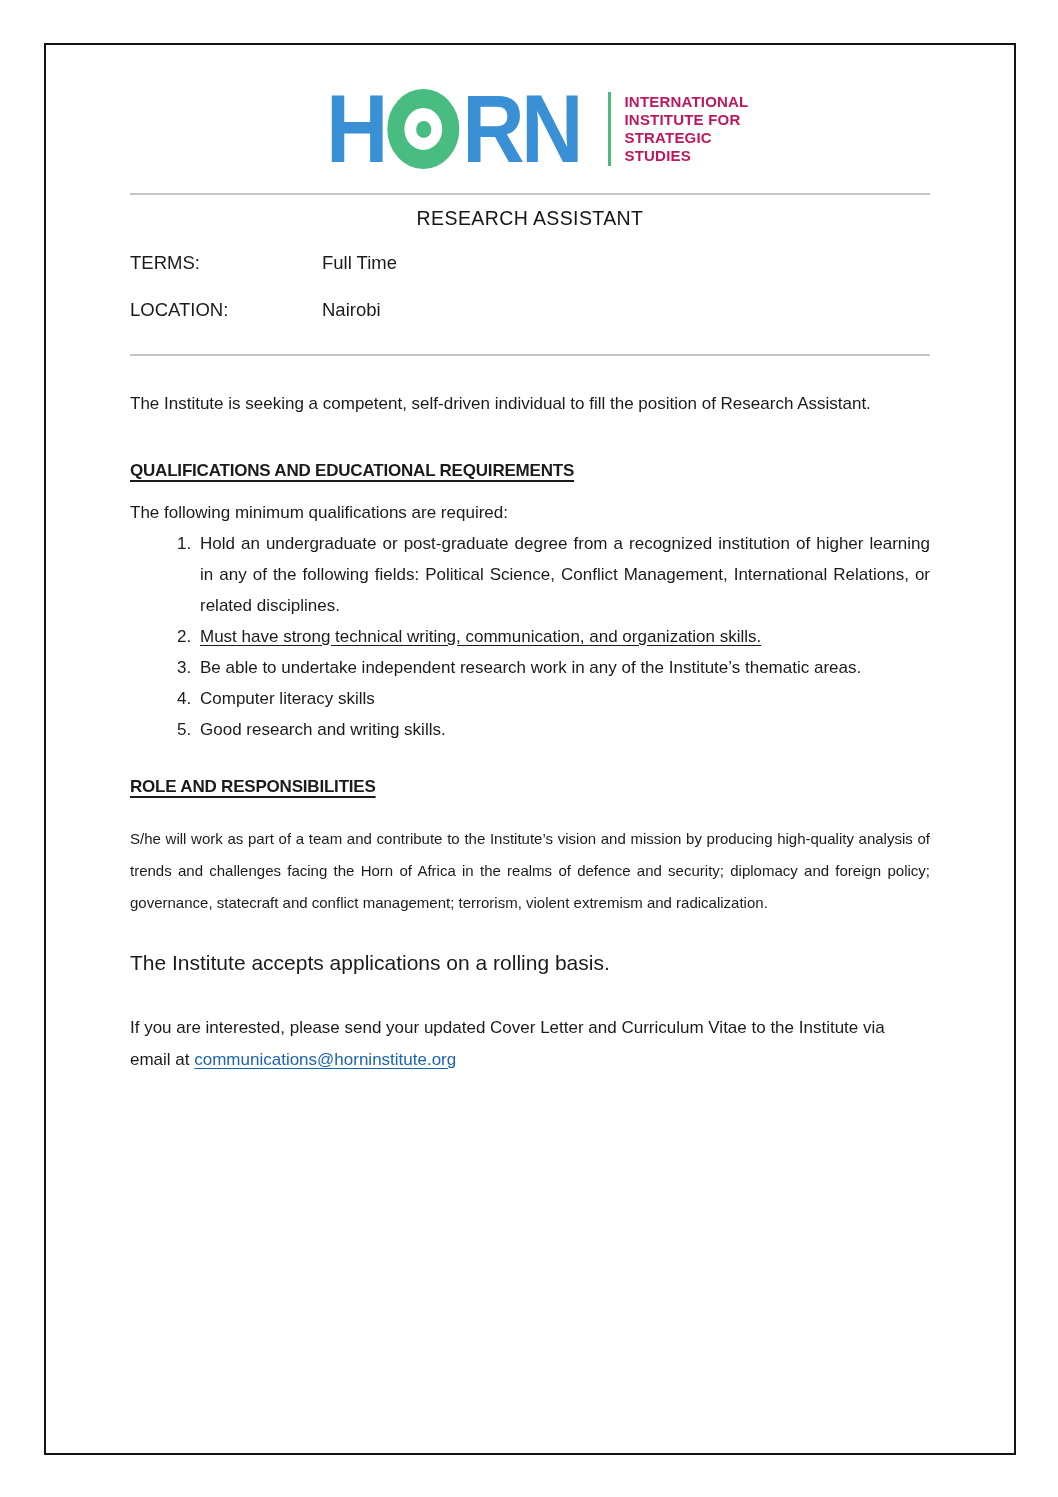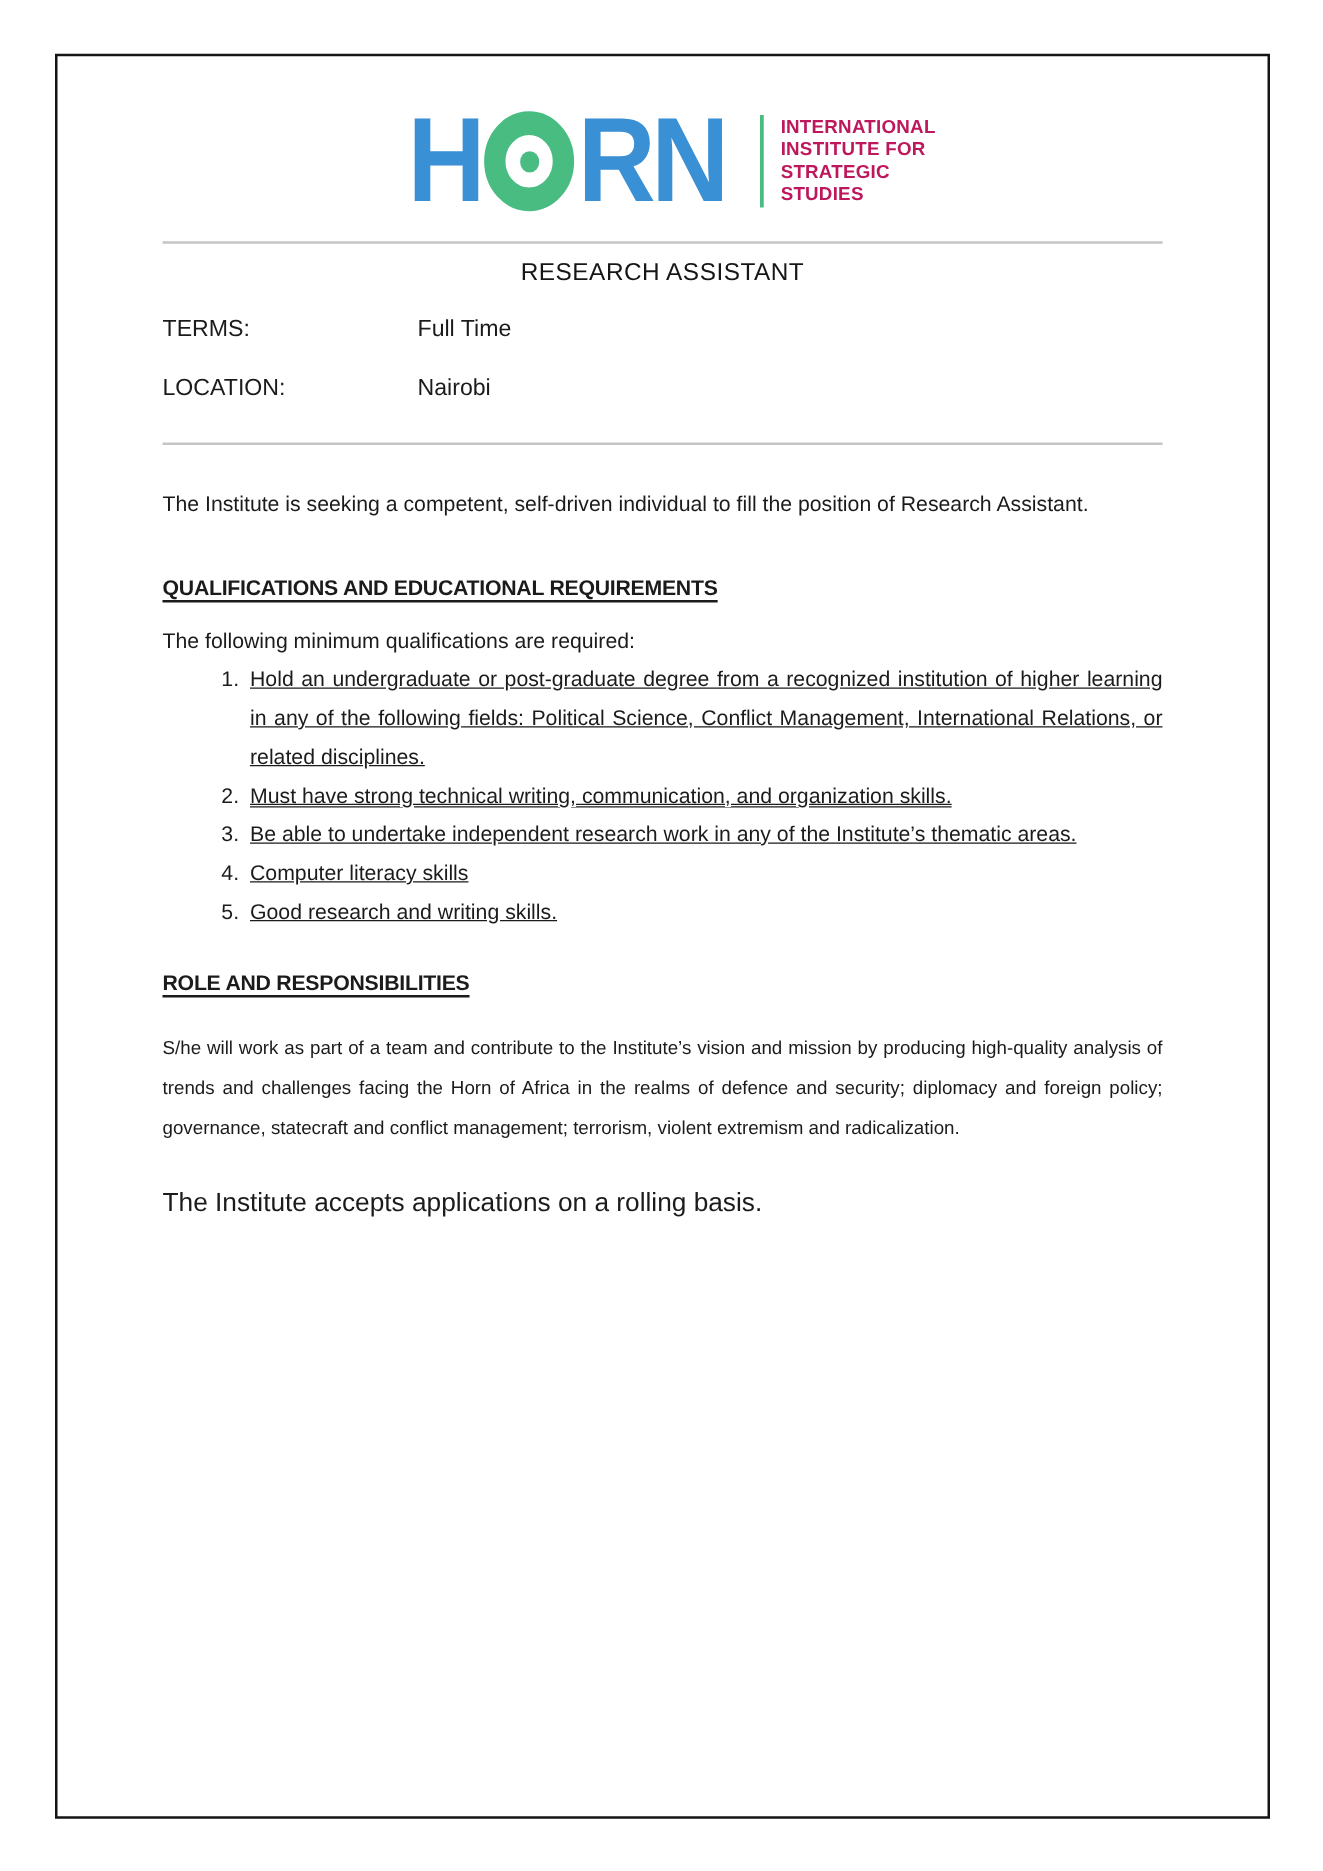--- a/index.html
+++ b/index.html
@@ -70,21 +70,21 @@
   .divider-1 { margin-top: 20px; }
   .divider-2 { margin-top: 33px; }
   .doc-title {
     margin-top: 12px;
     text-align: center;
     font-size: 19.5px;
     letter-spacing: 0.4px;
     color: #161616;
   }
   .meta { margin-top: 22px; font-size: 18.5px; }
-  .meta-row { display: flex; margin-bottom: 25px; gap: 12px; }
+  .meta-row { display: flex; margin-bottom: 25px; }
   .meta-label { width: 192px; flex: 0 0 auto; }
 
   
   .intro {
     margin-top: 26px;
     font-size: 17px;
     line-height: 43px;
   }
   .section-heading {
     font-weight: bold;
@@ -96,21 +96,20 @@
   }
   .heading-qual { margin-top: 36px; }
   .heading-role { margin-top: 32px; }
   .lead { margin-top: 16px; font-size: 17px; line-height: 31px; }
   .lead-role { margin-top: 6px; }
   ol.qual-list {
     list-style: decimal;
     padding-left: 66px;
     font-size: 17px;
     line-height: 31px;
-    text-decoration: underline;
   }
   ol.qual-list li { padding-left: 4px; text-align: justify; }
   ol.qual-list li.underlined {
     text-decoration: underline;
     text-underline-offset: 3px;
   }
   .body-par {
     margin-top: 26px;
     font-size: 15px;
     line-height: 32px;
@@ -169,15 +168,18 @@
       <li class="underlined">Must have strong technical writing, communication, and organization skills.</li>
       <li>Be able to undertake independent research work in any of the Institute’s thematic areas.</li>
       <li>Computer literacy skills</li>
       <li>Good research and writing skills.</li>
     </ol>
 
     <div class="section-heading heading-role">ROLE AND RESPONSIBILITIES</div>
     <p class="body-par">S/he will work as part of a team and contribute to the Institute’s vision and mission by producing high-quality analysis of trends and challenges facing the Horn of Africa in the realms of defence and security; diplomacy and foreign policy; governance, statecraft and conflict management; terrorism, violent extremism and radicalization.</p>
     <p class="rolling-par">The Institute accepts applications on a rolling basis.</p>
 
+    <p class="closing-par">
+      <span>If you are interested, please send your updated Cover Letter and Curriculum Vitae to the Institute via email at </span><a class="email-link" href="#">communications@horninstitute.org</a>
+    </p>
 
   </div>
 </div>
 
 </body></html>

